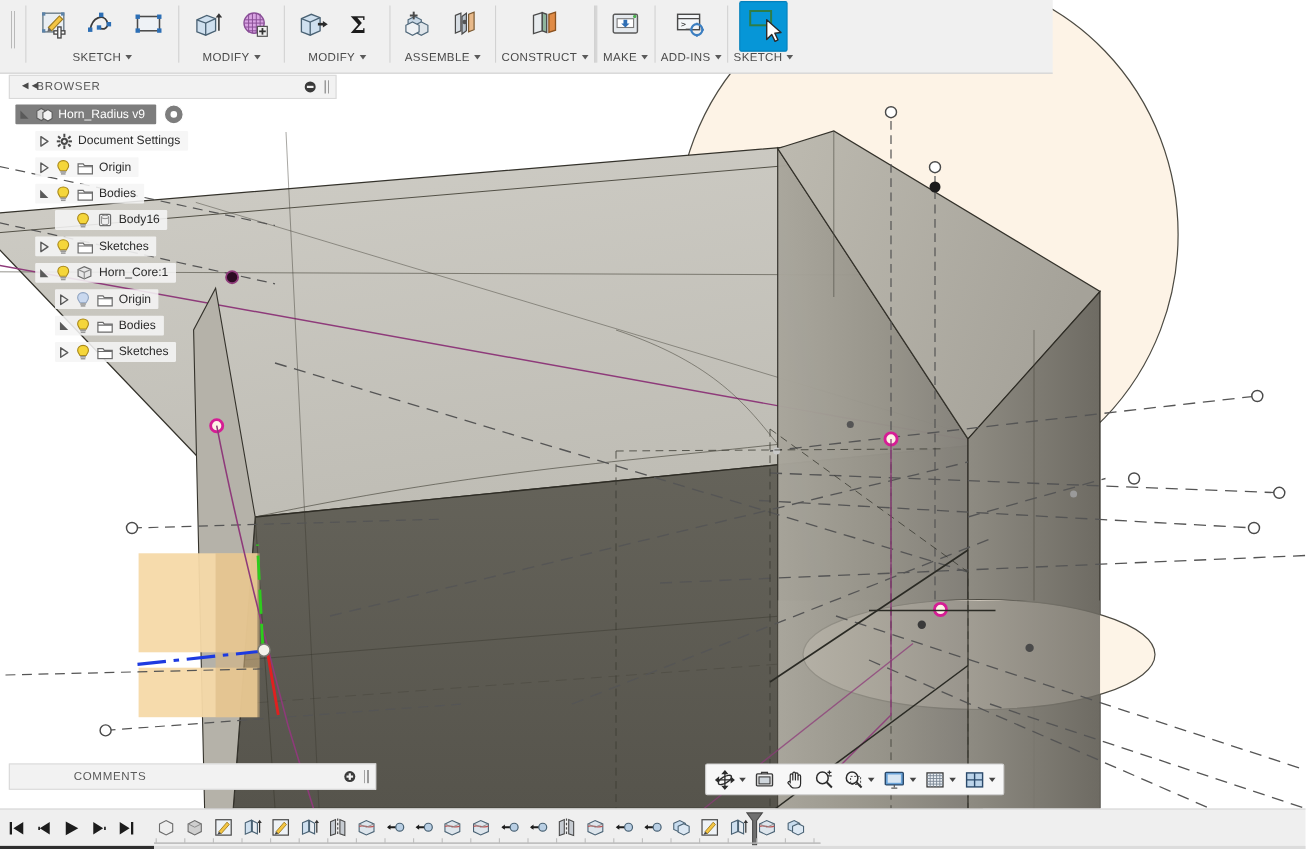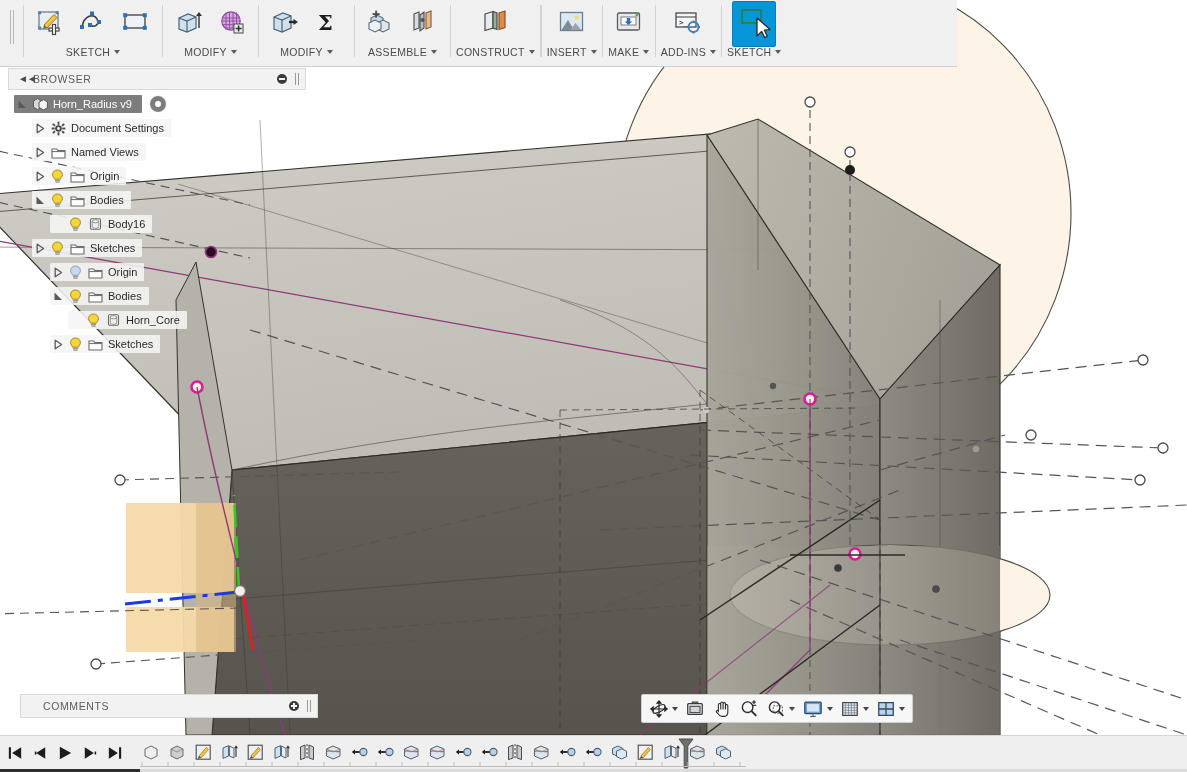--- a/index.html
+++ b/index.html
@@ -69,22 +69,22 @@
   .exp svg{display:block;}
   .bulb{width:19px;height:18px;flex:0 0 19px;display:flex;align-items:center;justify-content:center;}
   .ficon{width:20px;height:18px;flex:0 0 20px;display:flex;align-items:center;justify-content:center;}
   .nlabel{padding-left:3px;line-height:18px;}
   .eyeball{width:16px;height:16px;border-radius:50%;border:1.4px solid #ffffff;
     display:flex;align-items:center;justify-content:center;margin-left:7px;flex:0 0 16px;}
   .eyeball i{width:6px;height:6px;border-radius:50%;background:#ffffff;display:block;}
 
   
   .comments{
-    position:absolute;left:20px;top:694px;width:296px;height:22px;
-    background:#f2f2f2;border:1px solid #d9d9d9;display:flex;align-items:center;z-index:30;
+    position:absolute;left:8px;top:694px;width:296px;height:22px;
+    background:#f2f2f2;border:1px solid #d9d9d9;display:flex;align-items:center;z-index:30;padding-left:36px;
   }
   .comments .lbl{font-size:10.5px;color:#5a5a5a;letter-spacing:.6px;margin-left:22px;}
   .cm-dot{position:absolute;right:18px;top:6px;width:10px;height:10px;border-radius:50%;background:#3a3a3a;}
   .cm-dot:before{content:"";position:absolute;left:2px;top:4.2px;width:6px;height:1.6px;background:#f2f2f2;}
   .cm-dot:after{content:"";position:absolute;left:4.2px;top:2px;width:1.6px;height:6px;background:#f2f2f2;}
   .cm-grip{position:absolute;right:5px;top:5px;width:5px;height:12px;
     background:linear-gradient(90deg,#9a9a9a 0 1px,transparent 1px 3px,#9a9a9a 3px 4px,transparent 4px);}
 
   
   .navbar{
@@ -402,36 +402,20 @@
       </div>
       <div class="ptitle">
         <span>CONSTRUCT</span>
         <span class="caret"></span>
       </div>
     </div>
     <div class="tb-sep"></div>
 
     <div class="tb-sep"></div>
 
-    <div class="panel">
-      <div class="icons">
-        <div class="tbtn">
-          <svg width="30" height="30" viewBox="0 0 30 30">
-            <rect x="3.5" y="3.5" width="22" height="18" fill="#dce8f2" stroke="#6d7f8c" stroke-width="1.3"></rect>
-            <circle cx="20" cy="8.5" r="2.3" fill="#f2de73"></circle>
-            <path d="M4.5 21 L11 11 L17 21 Z" fill="#7d8b95"></path>
-            <path d="M13 21 L18.5 14 L24.5 21 Z" fill="#9aa6ae"></path>
-          </svg>
-        </div>
-      </div>
-      <div class="ptitle">
-        <span>INSERT</span>
-        <span class="caret"></span>
-      </div>
-    </div>
     <div class="tb-sep"></div>
 
     <div class="panel">
       <div class="icons">
         <div class="tbtn">
           <svg width="30" height="30" viewBox="0 0 30 30">
             <rect x="3.5" y="4" width="22" height="17" rx="1.5" fill="#e6eaee" stroke="#5a5a5a" stroke-width="1.3"></rect>
             <rect x="7" y="8" width="15" height="8" fill="#ffffff" stroke="#7a7a7a" stroke-width="1"></rect>
             <path d="M12.8 9 h3.4 v3.4 h2.1 L14.5 16 L10.7 12.4 h2.1 Z" fill="#2f6fb5"></path>
             <circle cx="23" cy="6" r="1.5" fill="#4caf50"></circle>
@@ -538,37 +522,20 @@
         </div>
       </div>
       <div class="node">
         <div style="width: 24px; flex: 0 0 auto;"></div>
         <div class="hit plain">
           <span class="exp">
             <svg width="11" height="11" viewBox="0 0 11 11">
               <path d="M2.2 1.2 L8.6 5.5 L2.2 9.8 Z" fill="none" stroke="#5a5a5a" stroke-width="1.3" stroke-linejoin="round"></path>
             </svg>
           </span>
-          <span class="ficon">
-            <svg width="15" height="13" viewBox="0 0 15 13">
-              <path d="M1 3 h4.6 l1.2 1.6 H14 V12 H1 Z" fill="#ffffff" stroke="#6b6b6b" stroke-width="1.1"></path>
-              <path d="M1 5.6 H14" stroke="#6b6b6b" stroke-width="1"></path>
-            </svg>
-          </span>
-          <span class="nlabel">Named Views</span>
-        </div>
-      </div>
-      <div class="node">
-        <div style="width: 24px; flex: 0 0 auto;"></div>
-        <div class="hit plain">
-          <span class="exp">
-            <svg width="11" height="11" viewBox="0 0 11 11">
-              <path d="M2.2 1.2 L8.6 5.5 L2.2 9.8 Z" fill="none" stroke="#5a5a5a" stroke-width="1.3" stroke-linejoin="round"></path>
-            </svg>
-          </span>
           <span class="bulb">
             <svg width="13" height="15" viewBox="0 0 13 15">
               <path d="M6.5 1 C3.4 1 1.6 3.1 1.6 5.6 C1.6 7.6 3.2 8.9 3.7 10.2 h5.6 C9.8 8.9 11.4 7.6 11.4 5.6 C11.4 3.1 9.6 1 6.5 1 Z" fill="#f5d63a" stroke="#a8871a" stroke-width="1"></path>
               <rect x="3.9" y="10.6" width="5.2" height="1.5" fill="#9a9a9a"></rect>
               <rect x="4.4" y="12.4" width="4.2" height="1.4" fill="#9a9a9a"></rect>
             </svg>
           </span>
           <span class="ficon">
             <svg width="15" height="13" viewBox="0 0 15 13">
               <path d="M1 3 h4.6 l1.2 1.6 H14 V12 H1 Z" fill="#ffffff" stroke="#6b6b6b" stroke-width="1.1"></path>
@@ -640,20 +607,45 @@
           <span class="ficon">
             <svg width="15" height="13" viewBox="0 0 15 13">
               <path d="M1 3 h4.6 l1.2 1.6 H14 V12 H1 Z" fill="#ffffff" stroke="#6b6b6b" stroke-width="1.1"></path>
               <path d="M1 5.6 H14" stroke="#6b6b6b" stroke-width="1"></path>
             </svg>
           </span>
           <span class="nlabel">Sketches</span>
         </div>
       </div>
       <div class="node">
+        <div style="width: 24px; flex: 0 0 auto;"></div>
+        <div class="hit plain">
+          <span class="exp">
+            <svg width="11" height="11" viewBox="0 0 11 11">
+              <path d="M1.5 1.5 L9 9 H1.5 Z" fill="#5a5a5a"></path>
+            </svg>
+          </span>
+          <span class="bulb">
+            <svg width="13" height="15" viewBox="0 0 13 15">
+              <path d="M6.5 1 C3.4 1 1.6 3.1 1.6 5.6 C1.6 7.6 3.2 8.9 3.7 10.2 h5.6 C9.8 8.9 11.4 7.6 11.4 5.6 C11.4 3.1 9.6 1 6.5 1 Z" fill="#f5d63a" stroke="#a8871a" stroke-width="1"></path>
+              <rect x="3.9" y="10.6" width="5.2" height="1.5" fill="#9a9a9a"></rect>
+              <rect x="4.4" y="12.4" width="4.2" height="1.4" fill="#9a9a9a"></rect>
+            </svg>
+          </span>
+          <span class="ficon">
+            <svg width="16" height="14" viewBox="0 0 16 14">
+              <path d="M2 4 L7.6 1.4 L13.6 4 L13.6 10 L7.6 12.6 L2 10 Z" fill="#e6e6e6" stroke="#6b6b6b" stroke-width="1.1"></path>
+              <path d="M2 4 L7.6 6.6 L13.6 4" fill="none" stroke="#8a8a8a" stroke-width="1"></path>
+              <path d="M7.6 6.6 L7.6 12.6" fill="none" stroke="#8a8a8a" stroke-width="1"></path>
+            </svg>
+          </span>
+          <span class="nlabel">Horn_Core:1</span>
+        </div>
+      </div>
+      <div class="node">
         <div style="width: 42px; flex: 0 0 auto;"></div>
         <div class="hit plain">
           <span class="exp">
             <svg width="11" height="11" viewBox="0 0 11 11">
               <path d="M2.2 1.2 L8.6 5.5 L2.2 9.8 Z" fill="none" stroke="#5a5a5a" stroke-width="1.3" stroke-linejoin="round"></path>
             </svg>
           </span>
           <span class="bulb">
             <svg width="13" height="15" viewBox="0 0 13 15">
               <path d="M6.5 1 C3.4 1 1.6 3.1 1.6 5.6 C1.6 7.6 3.2 8.9 3.7 10.2 h5.6 C9.8 8.9 11.4 7.6 11.4 5.6 C11.4 3.1 9.6 1 6.5 1 Z" fill="#c9d8ef" stroke="#8fa3c0" stroke-width="1"></path>
@@ -685,40 +677,20 @@
               <rect x="4.4" y="12.4" width="4.2" height="1.4" fill="#9a9a9a"></rect>
             </svg>
           </span>
           <span class="ficon">
             <svg width="15" height="13" viewBox="0 0 15 13">
               <path d="M1 3 h4.6 l1.2 1.6 H14 V12 H1 Z" fill="#ffffff" stroke="#6b6b6b" stroke-width="1.1"></path>
               <path d="M1 5.6 H14" stroke="#6b6b6b" stroke-width="1"></path>
             </svg>
           </span>
           <span class="nlabel">Bodies</span>
-        </div>
-      </div>
-      <div class="node">
-        <div style="width: 60px; flex: 0 0 auto;"></div>
-        <div class="hit plain">
-          <span class="exp"></span>
-          <span class="bulb">
-            <svg width="13" height="15" viewBox="0 0 13 15">
-              <path d="M6.5 1 C3.4 1 1.6 3.1 1.6 5.6 C1.6 7.6 3.2 8.9 3.7 10.2 h5.6 C9.8 8.9 11.4 7.6 11.4 5.6 C11.4 3.1 9.6 1 6.5 1 Z" fill="#f5d63a" stroke="#a8871a" stroke-width="1"></path>
-              <rect x="3.9" y="10.6" width="5.2" height="1.5" fill="#9a9a9a"></rect>
-              <rect x="4.4" y="12.4" width="4.2" height="1.4" fill="#9a9a9a"></rect>
-            </svg>
-          </span>
-          <span class="ficon">
-            <svg width="15" height="14" viewBox="0 0 15 14">
-              <rect x="2.5" y="1.8" width="10" height="10.4" rx="1.2" fill="#fafafa" stroke="#6b6b6b" stroke-width="1.1"></rect>
-              <path d="M4.2 4.2 a3.3 1.6 0 0 0 6.6 0 a3.3 1.6 0 0 0 -6.6 0 M4.2 4.2 v5.6 a3.3 1.6 0 0 0 6.6 0 V4.2" fill="#eeeeee" stroke="#8a8a8a" stroke-width=".9"></path>
-            </svg>
-          </span>
-          <span class="nlabel">Horn_Core</span>
         </div>
       </div>
       <div class="node">
         <div style="width: 42px; flex: 0 0 auto;"></div>
         <div class="hit plain">
           <span class="exp">
             <svg width="11" height="11" viewBox="0 0 11 11">
               <path d="M2.2 1.2 L8.6 5.5 L2.2 9.8 Z" fill="none" stroke="#5a5a5a" stroke-width="1.3" stroke-linejoin="round"></path>
             </svg>
           </span>

